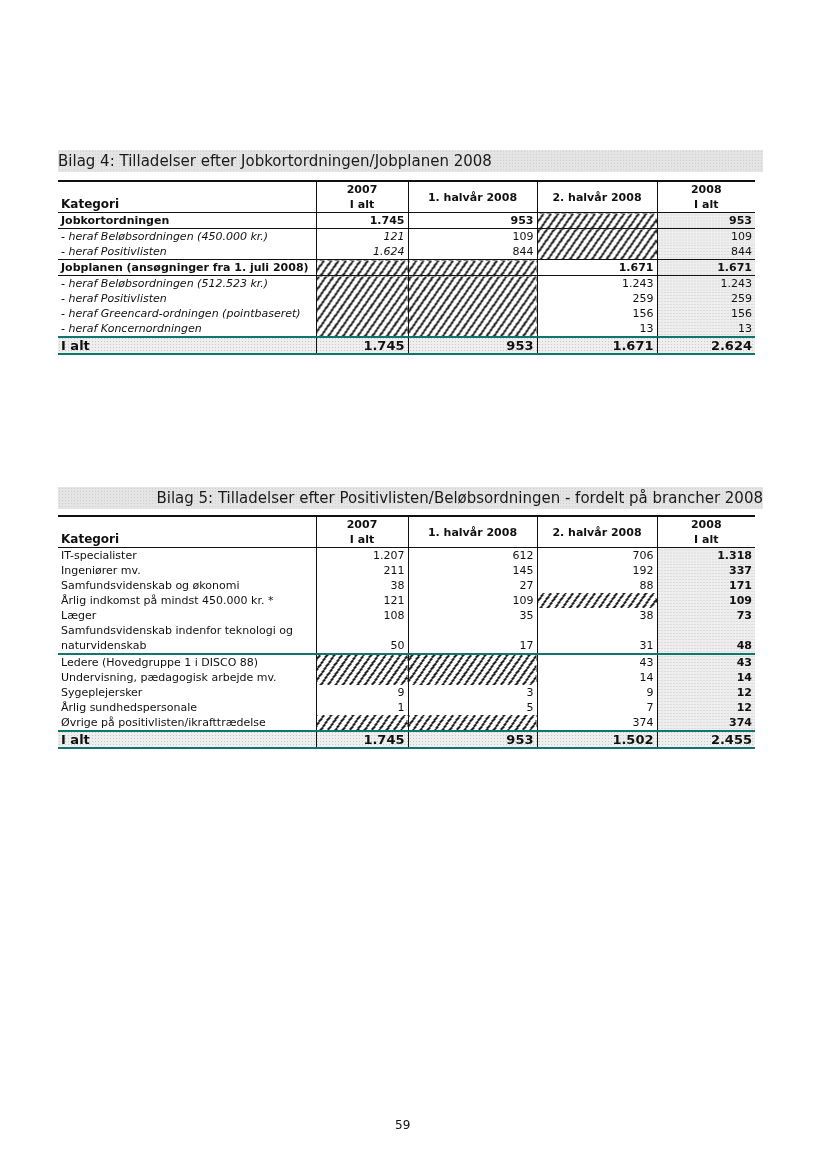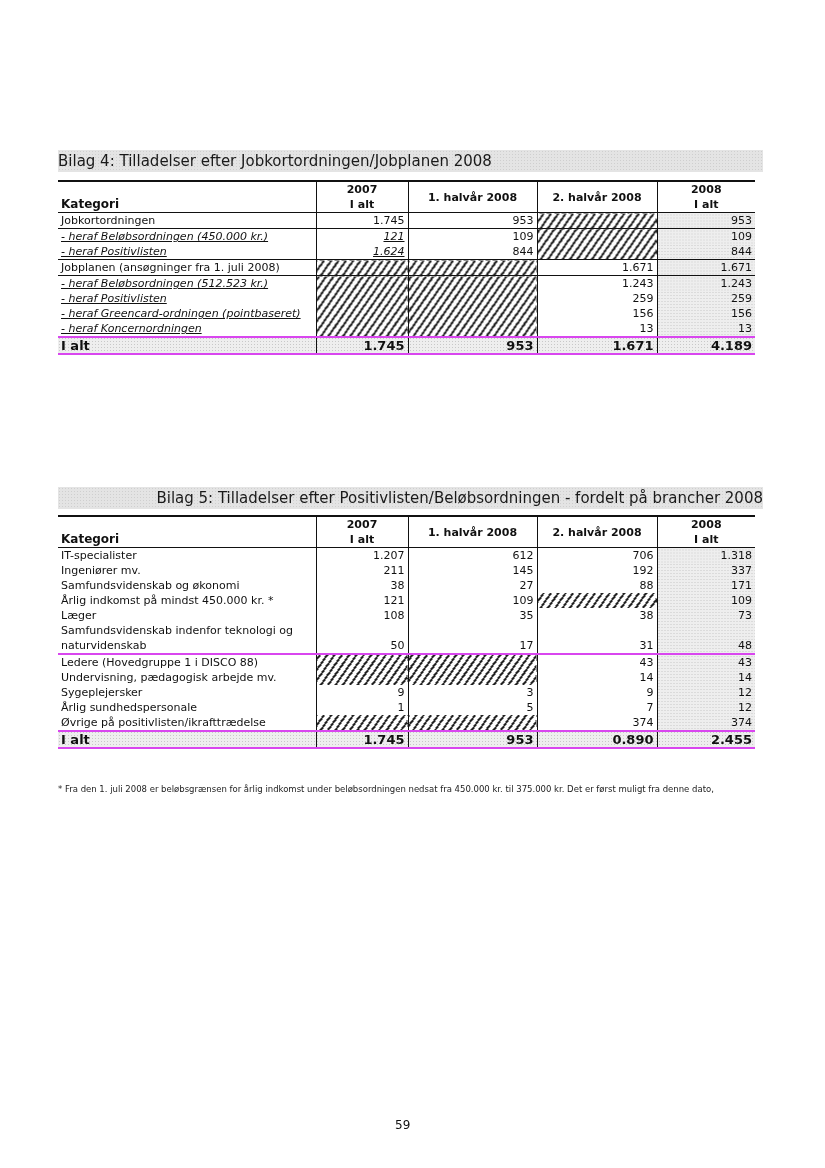--- a/index.html
+++ b/index.html
@@ -10,28 +10,28 @@
     position:absolute; left:58px; width:705px; height:22px;
     background:#e4e4e4;
     background-image: radial-gradient(#cfcfcf 0.6px, transparent 0.8px);
     background-size:3px 3px;
     font-size:15px; line-height:22px; box-sizing:border-box; color:#1a1a1a;
   }
 
   table.t { position:absolute; left:58px; width:697px; border-collapse:collapse; font-size:11px; }
   table.t td, table.t th { padding:0 3px; height:15px; line-height:15px; white-space:nowrap; }
   .thick-top { border-top:2px solid #111; }
-  .thick-bot { border-bottom:2px solid #d946ef;margin-top:13px; }
+  .thick-bot { border-bottom:2px solid #0f766e;margin-top:13px; }
   .thin-bot { border-bottom:1px solid #111; }
   .vl { border-left:1px solid #111; }
   .num { text-align:right; }
   .hdr td { font-weight:bold; font-size:11px; }
   .hdr .c { text-align:center; }
-  .bold { font-weight:normal; }
-  .ital { font-style:italic;text-decoration:underline; }
+  .bold { font-weight:bold; }
+  .ital { font-style:italic; }
   .shade {
     background:#eeeeee;
     background-image: radial-gradient(#c8c8c8 0.6px, transparent 0.8px);
     background-size:3px 3px;
   }
   .hatch {
     background: repeating-linear-gradient(-55deg, #fff 0px, #fff 4px, #222 4px, #222 6px);
   }
   .total td { font-weight:bold; font-size:13px; height:17px; line-height:17px; }
 
@@ -115,21 +115,21 @@
       <td class="ital">- heraf Koncernordningen</td>
       <td class="num vl">13</td>
       <td class="num vl shade">13</td>
     </tr>
 
     <tr class="total thick-bot shade">
       <td>I alt</td>
       <td class="num vl">1.745</td>
       <td class="num vl">953</td>
       <td class="num vl">1.671</td>
-      <td class="num vl">4.189</td>
+      <td class="num vl">2.624</td>
     </tr>
   </tbody>
     </table>
 
   <div class="bilag-title" style="top:487px;text-align:right;">Bilag 5: Tilladelser efter Positivlisten/Beløbsordningen - fordelt på brancher 2008</div>
 
   <table class="t" style="top:515px;">
     <colgroup>
       <col style="width:258px">
         <col style="width:92px">
@@ -230,24 +230,23 @@
       <td class="vl hatch"></td>
       <td class="vl hatch"></td>
       <td class="num vl">374</td>
       <td class="num vl bold shade">374</td>
     </tr>
 
     <tr class="total thick-bot shade">
       <td>I alt</td>
       <td class="num vl">1.745</td>
       <td class="num vl">953</td>
-      <td class="num vl">0.890</td>
+      <td class="num vl">1.502</td>
       <td class="num vl">2.455</td>
     </tr>
   </tbody>
     </table>
 
   <div class="footnote">
-    <div>* Fra den 1. juli 2008 er beløbsgrænsen for årlig indkomst under beløbsordningen nedsat fra 450.000 kr. til 375.000 kr. Det er først muligt fra denne dato,</div>
   </div>
 
   <div class="pagenum">59</div>
 </div>
 
 </body></html>

